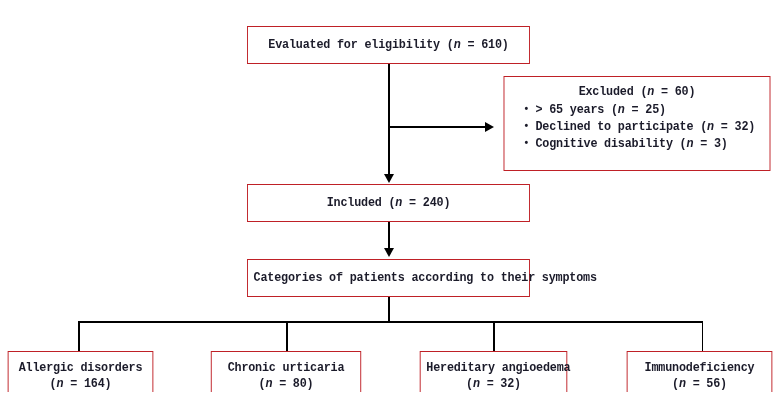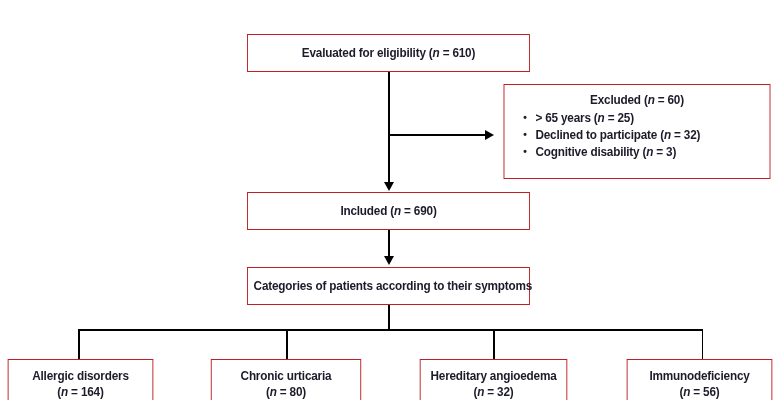--- a/index.html
+++ b/index.html
@@ -5,23 +5,22 @@
   html, body {
     margin: 0;
     padding: 0;
     background: #ffffff;
   }
   #canvas {
     position: relative;
     width: 780px;
     height: 392px;
     background: #ffffff;
-    font-family: Liberation Sans, sans-serif;
+    font-family: Liberation Mono, monospace;
     overflow: hidden;
-    margin-top: 8px;
   }
   
   .box {
     position: absolute;
     box-sizing: border-box;
     border: 1.5px solid var(--boxborder, #bf2026);
     background: #ffffff;
     display: flex;
     flex-direction: column;
     align-items: center;
@@ -135,21 +134,21 @@
           (<span class="nvar">n</span> = <span>3</span>)
         </li>
       </ul>
     </div>
   </div>
 
   <div class="box" id="box-included" style="left:238px; top:184px; width:301px; height:38px;">
     <div class="box-inner">
       <span class="line">
         <span>Included</span>
-        (<span class="nvar">n</span> = <span>690</span>)
+        (<span class="nvar">n</span> = <span>240</span>)
       </span>
     </div>
   </div>
 
   <div class="conn vline" style="left:388px; top:222px; height:28px;"></div>
   <div class="arrow-down" style="left:384px; top:248px;"></div>
 
   <div class="box" id="box-categories" style="left:238px; top:259px; width:301px; height:38px;">
     <div class="box-inner">
       <span class="line">Categories of patients according to their symptoms</span>

